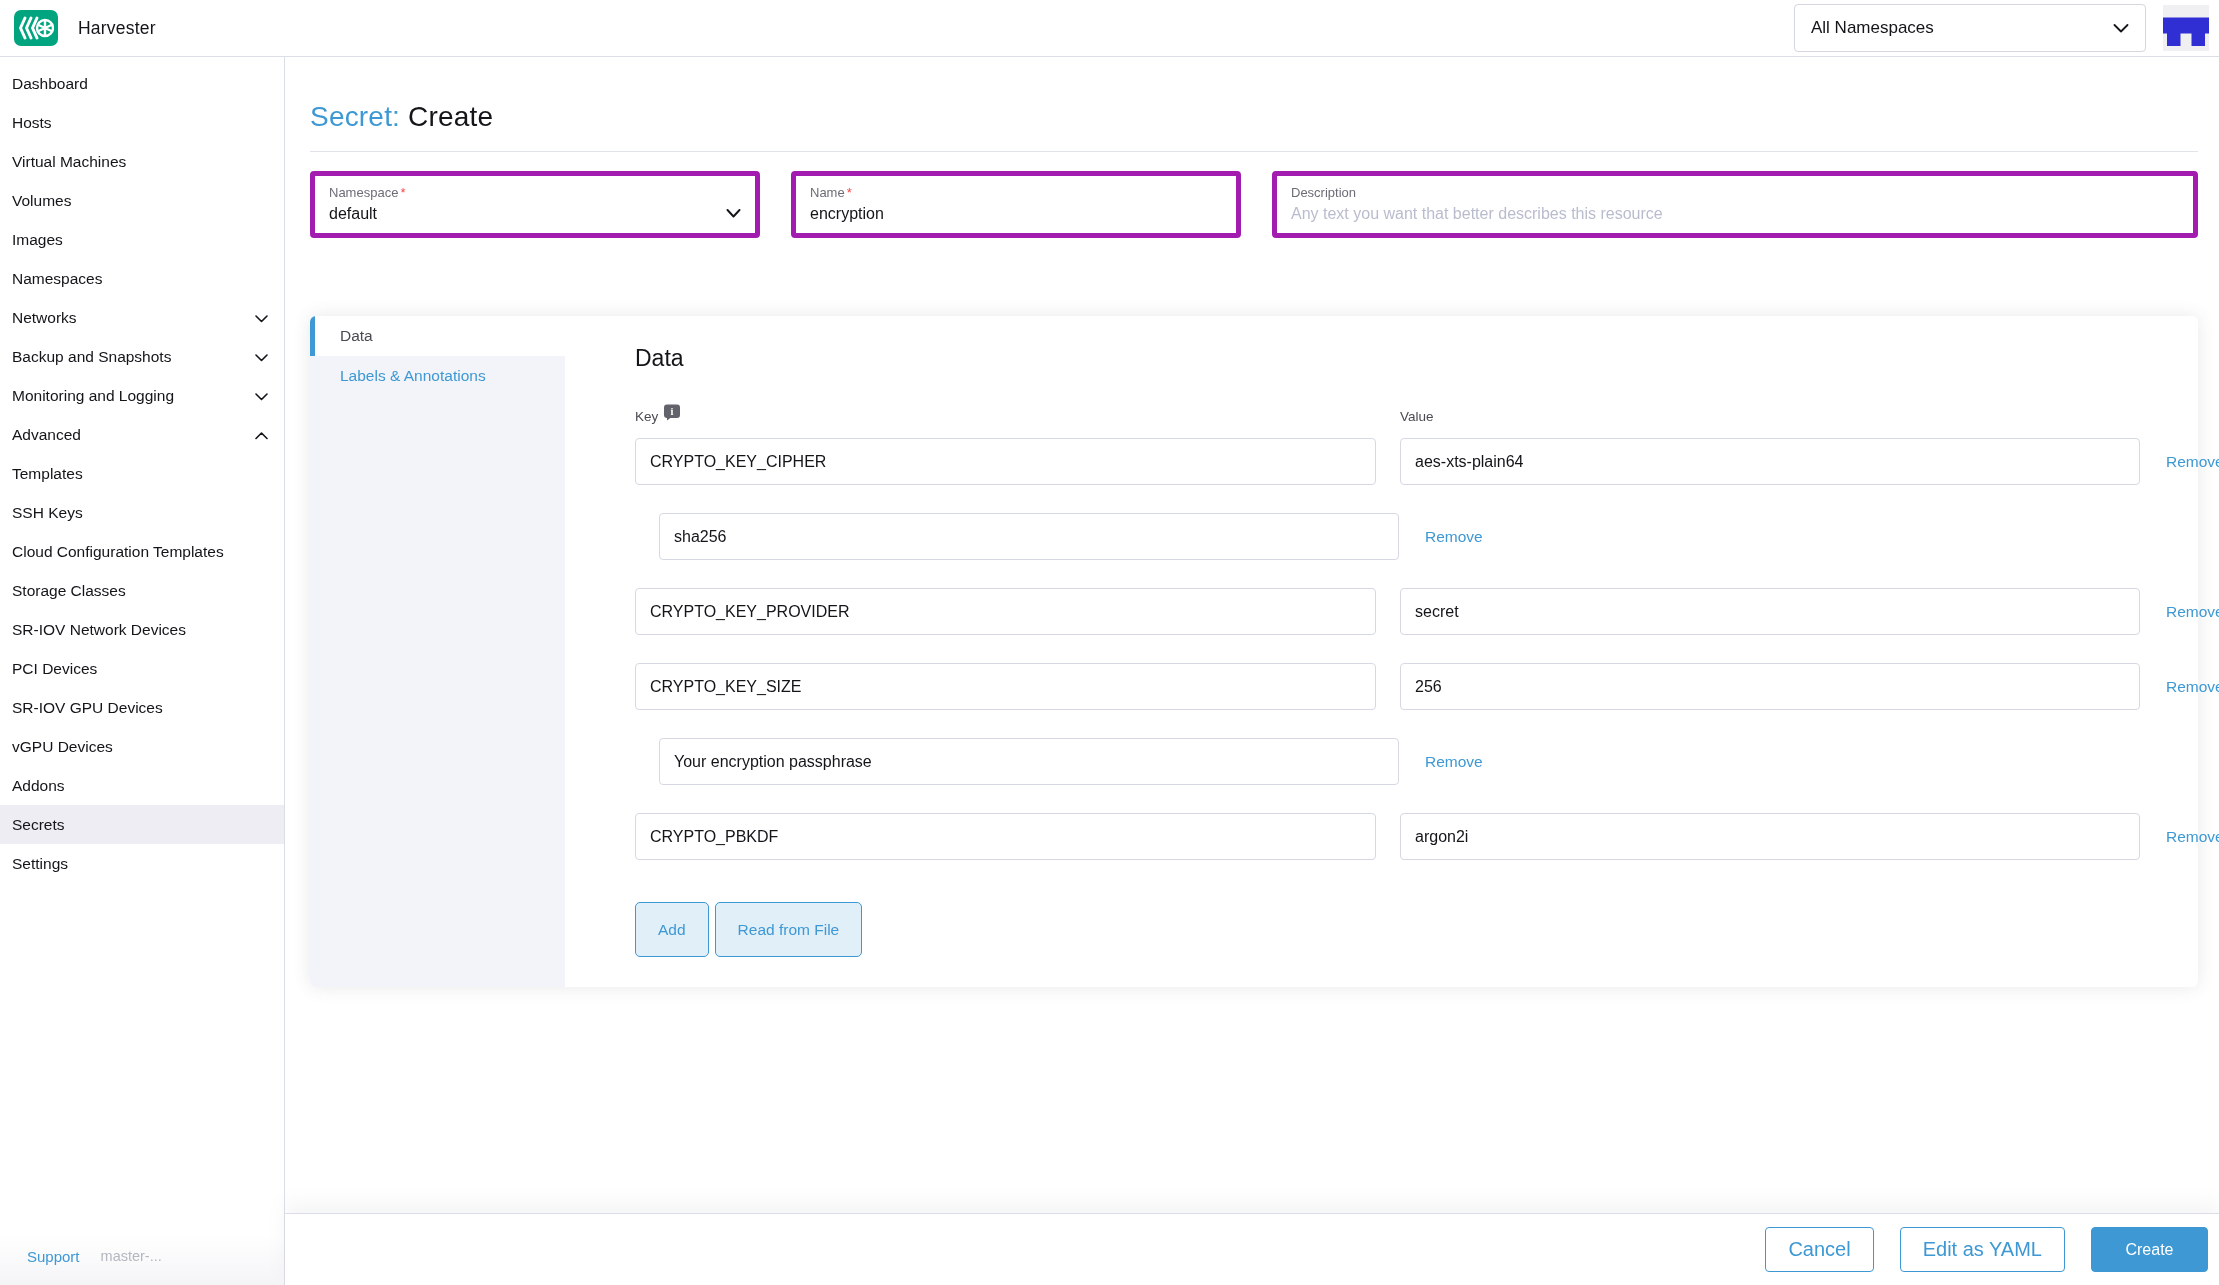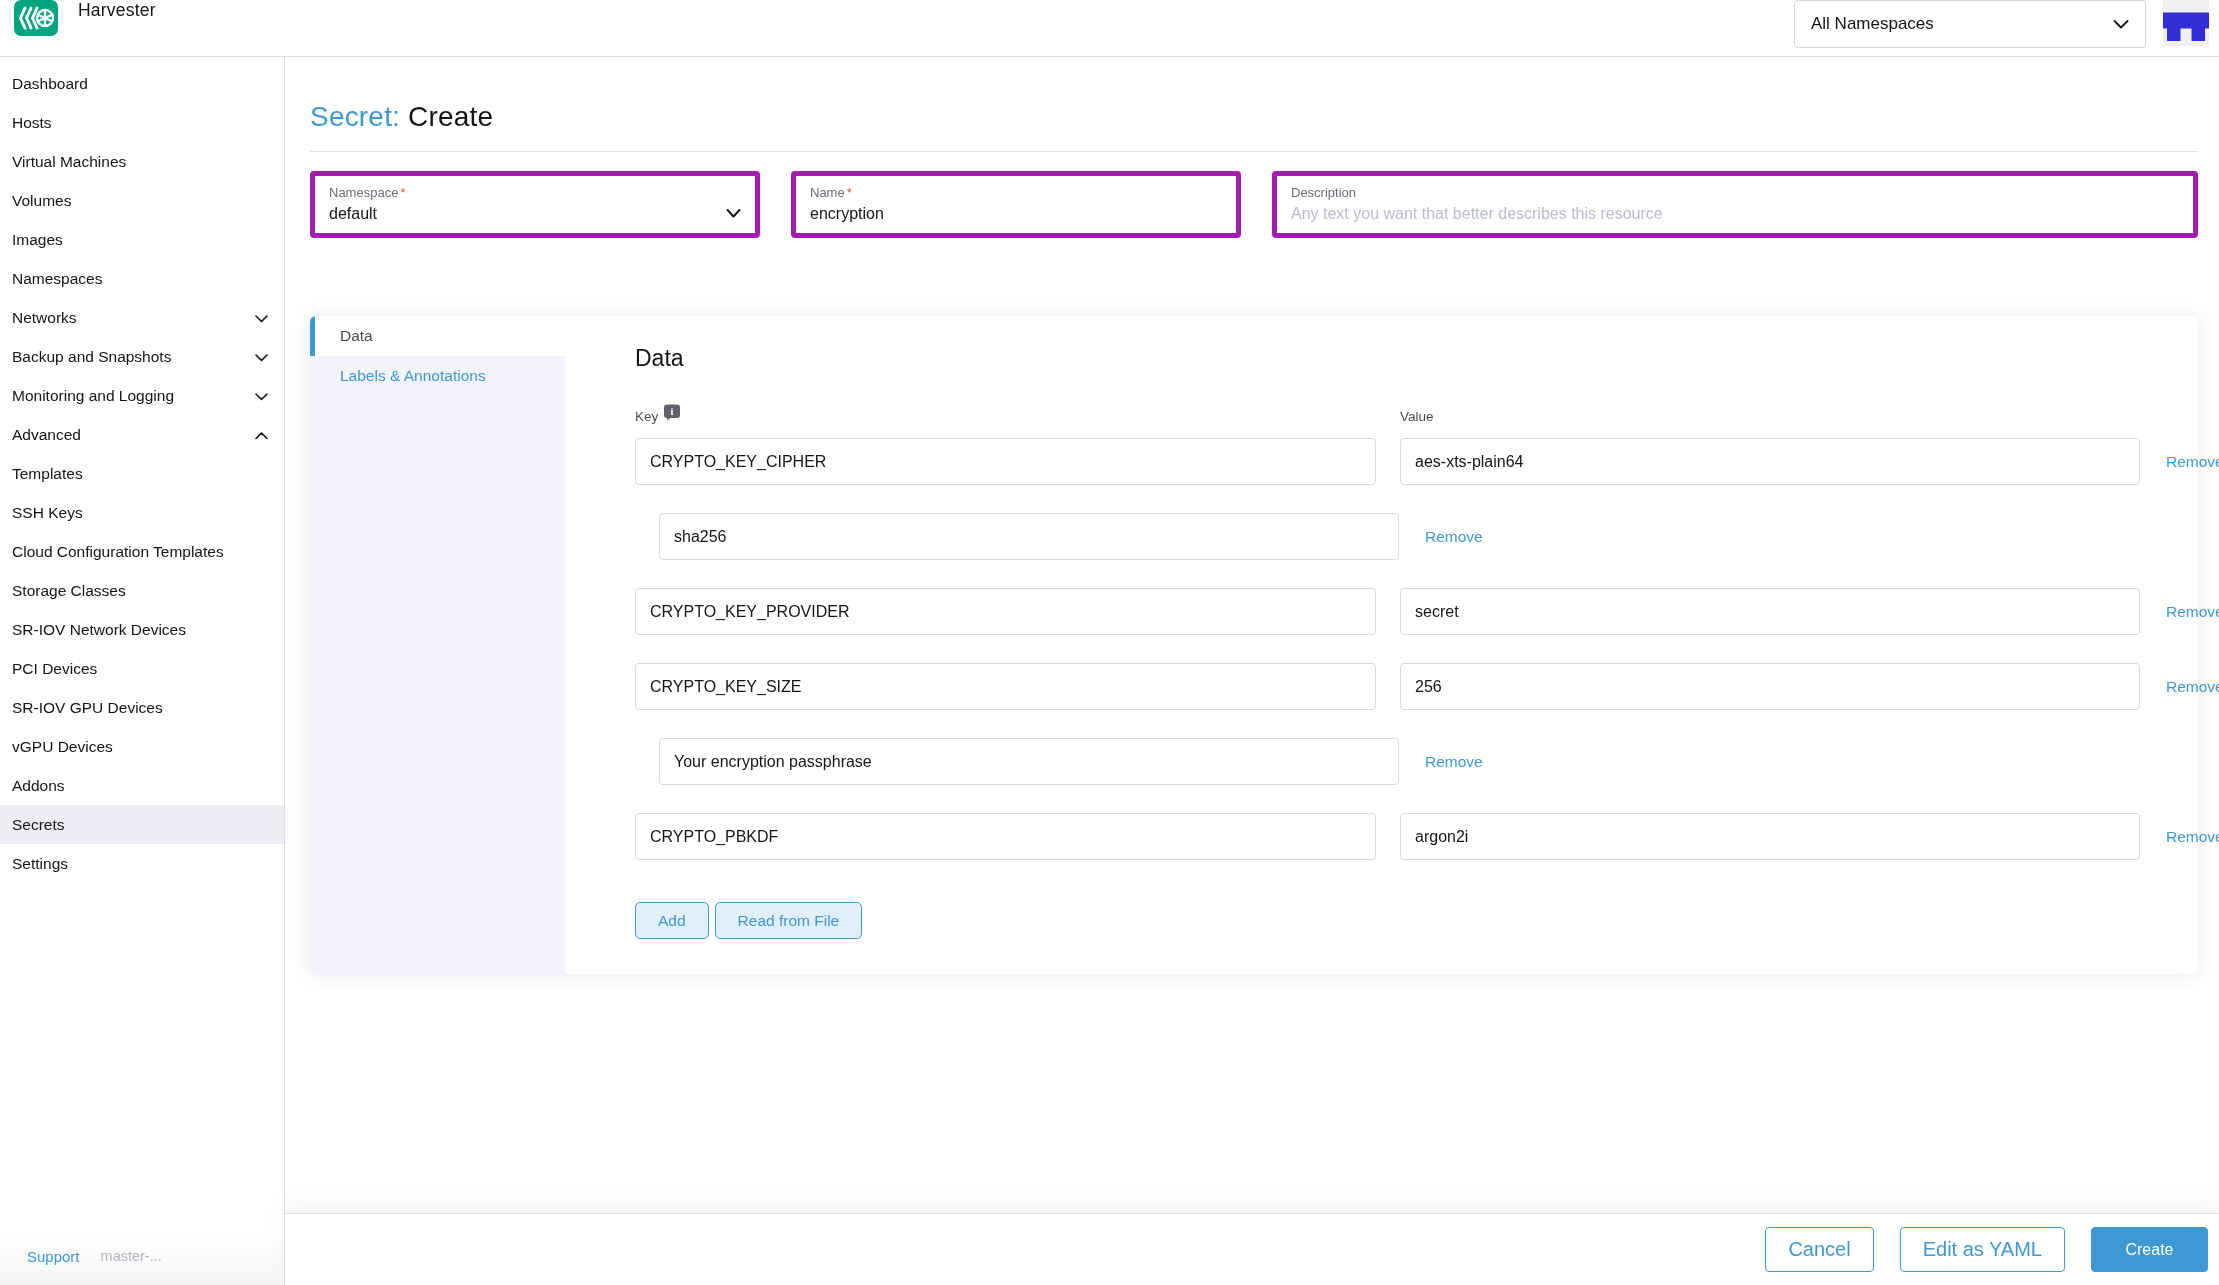--- a/index.html
+++ b/index.html
@@ -4,21 +4,21 @@
 <style>
   * { margin:0; padding:0; box-sizing:border-box; }
   html,body { width:2219px; height:1285px; }
   body {
     font-family:"Liberation Sans", sans-serif;
     color:#141419; background:#fff; overflow:hidden; position:relative;
     font-size:16px;
   }
   
   .header {
-    height:57px; display:flex; align-items:flex-start;
+    height:57px; display:flex; align-items:center;
     border-bottom:1px solid #dcdee7; background:#fff;
     padding:0 10px 0 14px; position:relative; z-index:5;
   }
   .logo-badge {
     width:44px; height:36px; border-radius:7px; background:#00a580;
     display:flex; align-items:center; justify-content:center; flex:0 0 auto;
   }
   .app-title { font-size:17.5px; margin-left:20px; color:#141419; letter-spacing:0.2px; }
   .header-spacer { flex:1; }
   .ns-filter {
@@ -106,21 +106,21 @@
     height:47px; border:1px solid #d6d9e3; border-radius:4px; background:#fff;
     font:inherit; font-size:16px; color:#141419; padding:0 14px; outline:none;
   }
   .kv-row .key-input { width:741px; }
   .kv-row .key-input.focused { border:1.5px solid #6b7280; }
   .kv-row .val-input { width:740px; margin-left:24px; }
   .remove-link { color:#3d98d3; font-size:15.5px; margin-left:26px; text-decoration:none; cursor:pointer; }
 
   .btn-row { display:flex; gap:6px; margin-top:42px; padding-bottom:30px; }
   .btn-soft {
-    height:37px; border:1px solid #3d98d3; border-radius:5px; background:#e1eff9;
+    height:55px; border:1px solid #3d98d3; border-radius:5px; background:#e1eff9;
     color:#3d98d3; font:inherit; font-size:15.5px; padding:0 22px; cursor:pointer;
   }
 
   
   .footer-bar {
     position:absolute; left:0; right:0; bottom:0; height:72px; background:#fff;
     border-top:1px solid #dcdee7; display:flex; align-items:center; justify-content:flex-end;
     padding-right:11px; gap:26px;
     box-shadow:0 -10px 18px rgba(120,124,140,0.08);
   }

